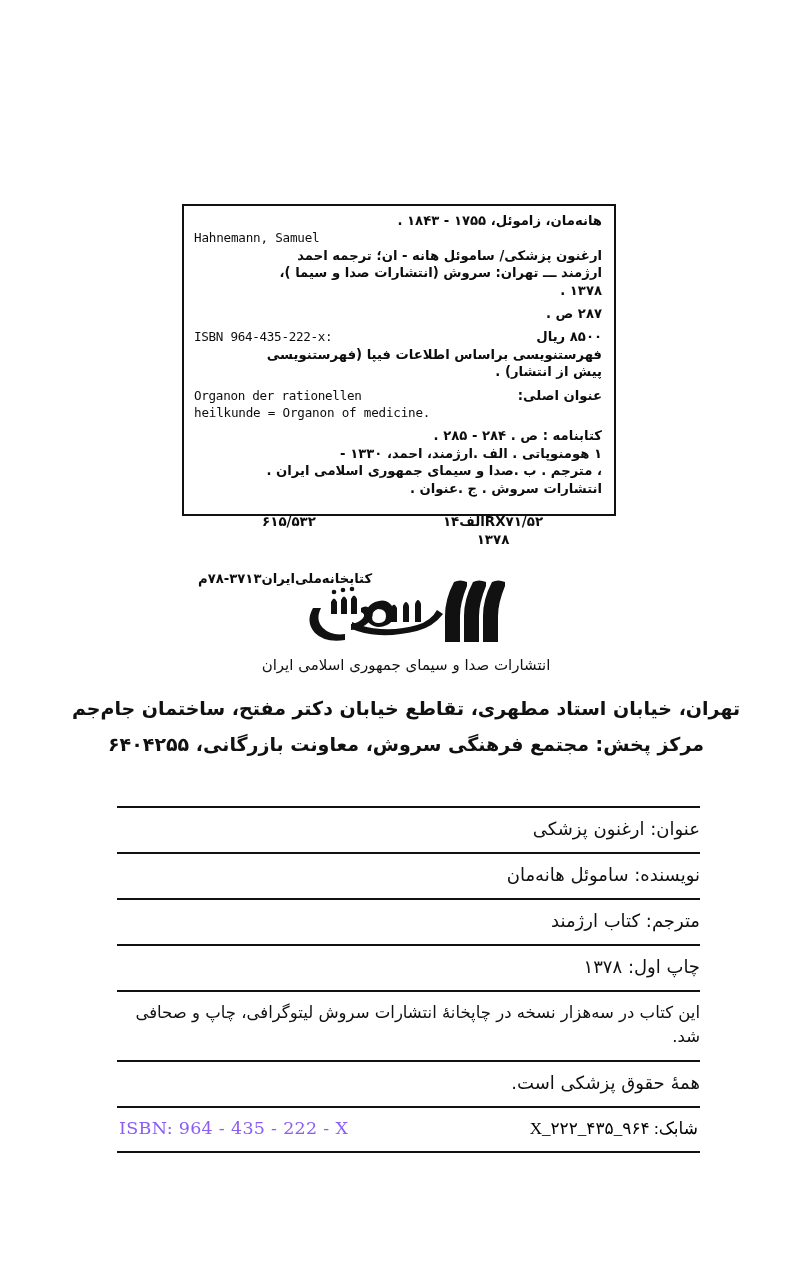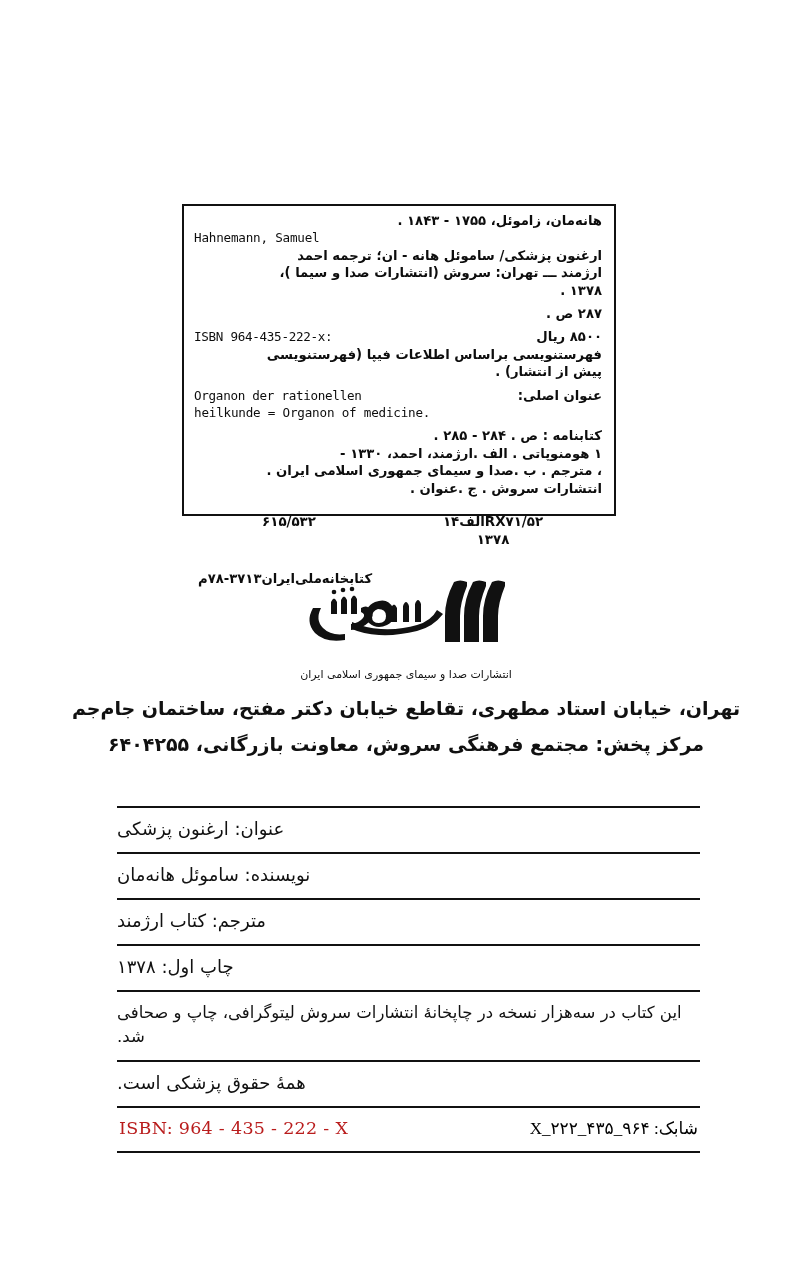--- a/index.html
+++ b/index.html
@@ -133,22 +133,22 @@
     right: 0;
     top: 578px;
     text-align: center;
   }
   .logo-mark {
     display: inline-block;
     height: 72px;
     line-height: 0;
   }
   .logo-caption {
-    margin-top: 14px;
-    font-size: 11px;
+    margin-top: 2px;
+    font-size: 15px;
     font-family: "DejaVu Sans", "Liberation Sans", sans-serif;
     font-weight: 400;
     direction: rtl;
     letter-spacing: 0.2px;
     color: #111;
   }
 
   
   .address {
     position: absolute;
@@ -173,21 +173,21 @@
     top: 806px;
     width: 583px;
     direction: rtl;
   }
   .rule {
     height: 2px;
     background: #111;
     width: 100%;
   }
   .crow {
-    text-align: left;
+    text-align: right;
     direction: rtl;
     font-size: 18px;
     line-height: 24px;
     font-weight: 400;
     color: #111;
     padding: 9px 0 11px 0;
     font-family: "DejaVu Sans", "Liberation Sans", sans-serif;
   }
   .crow.small { font-size: 16.5px; }
 
@@ -196,21 +196,21 @@
     direction: ltr;
     justify-content: space-between;
     align-items: baseline;
     padding: 10px 2px 12px 2px;
   }
   .isbn-row .isbn-lat {
     direction: ltr;
     font-family: "DejaVu Serif", "Liberation Serif", serif;
     font-size: 17.5px;
     letter-spacing: 0.3px;
-    color: #b91c1c;
+    color: #8b5cf6;
   }
   .isbn-row .isbn-per {
     direction: rtl;
     font-size: 17px;
     color: #000000;
     font-family: Liberation Serif, serif;
   }
 </style>
 </head>
 <body>

